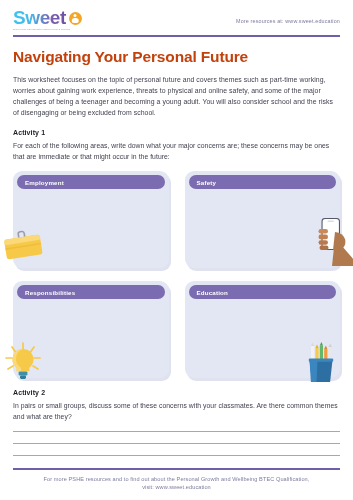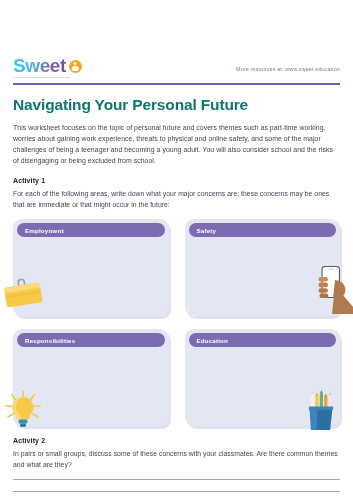--- a/index.html
+++ b/index.html
@@ -5,21 +5,21 @@
   * { margin:0; padding:0; box-sizing:border-box; }
   html, body {
     width:353px; height:500px;
     background:#ffffff;
     font-family:"Liberation Sans", sans-serif;
     overflow:hidden;
   }
   .page { position:relative; width:353px; height:500px; padding:0 13px; }
 
   
-  .header { display:flex; align-items:flex-start; justify-content:space-between; padding-top:8px;margin-top:48px; }
+  .header { display:flex; align-items:flex-start; justify-content:space-between; padding-top:8px; }
   .logo-wrap { position:relative; width:92px; }
   .logo-row { display:flex; align-items:center; gap:3px; }
   .logo-text {
     font-size:19px; font-weight:bold; letter-spacing:-0.4px; line-height:1;
     background:linear-gradient(95deg,#38c6f4 0%, #49b6e8 35%, #7b5fb0 72%, #6a4fa3 100%);
     -webkit-background-clip:text; background-clip:text; color:transparent;
   }
   .logo-mark {
     width:13px; height:13px; border-radius:50%;
     background:#f5a623; position:relative; flex:none; margin-top:2px;
@@ -37,21 +37,21 @@
     margin-top:1px; white-space:nowrap; transform:scale(1,1);
   }
   .header-note {
     font-size:5.4px; color:#7d7da0; letter-spacing:0.15px; padding-top:10px;
     white-space:nowrap;
   }
   .rule-top { height:1.6px; background:#6f5fa8; margin:5px 0 0 0; }
 
   
   .title {
-    color:#0f766e; font-size:15.5px; font-weight:bold;
+    color:#c2410c; font-size:15.5px; font-weight:bold;
     letter-spacing:-0.15px; margin-top:11px;
   }
   .intro {
     margin-top:8px; font-size:6.9px; line-height:1.62; color:#3f3f4e;
     letter-spacing:0.05px;
   }
   .activity-title {
     margin-top:11px; font-size:7px; font-weight:bold; color:#1f1f2b; letter-spacing:0.1px;
   }
   .activity-desc {

